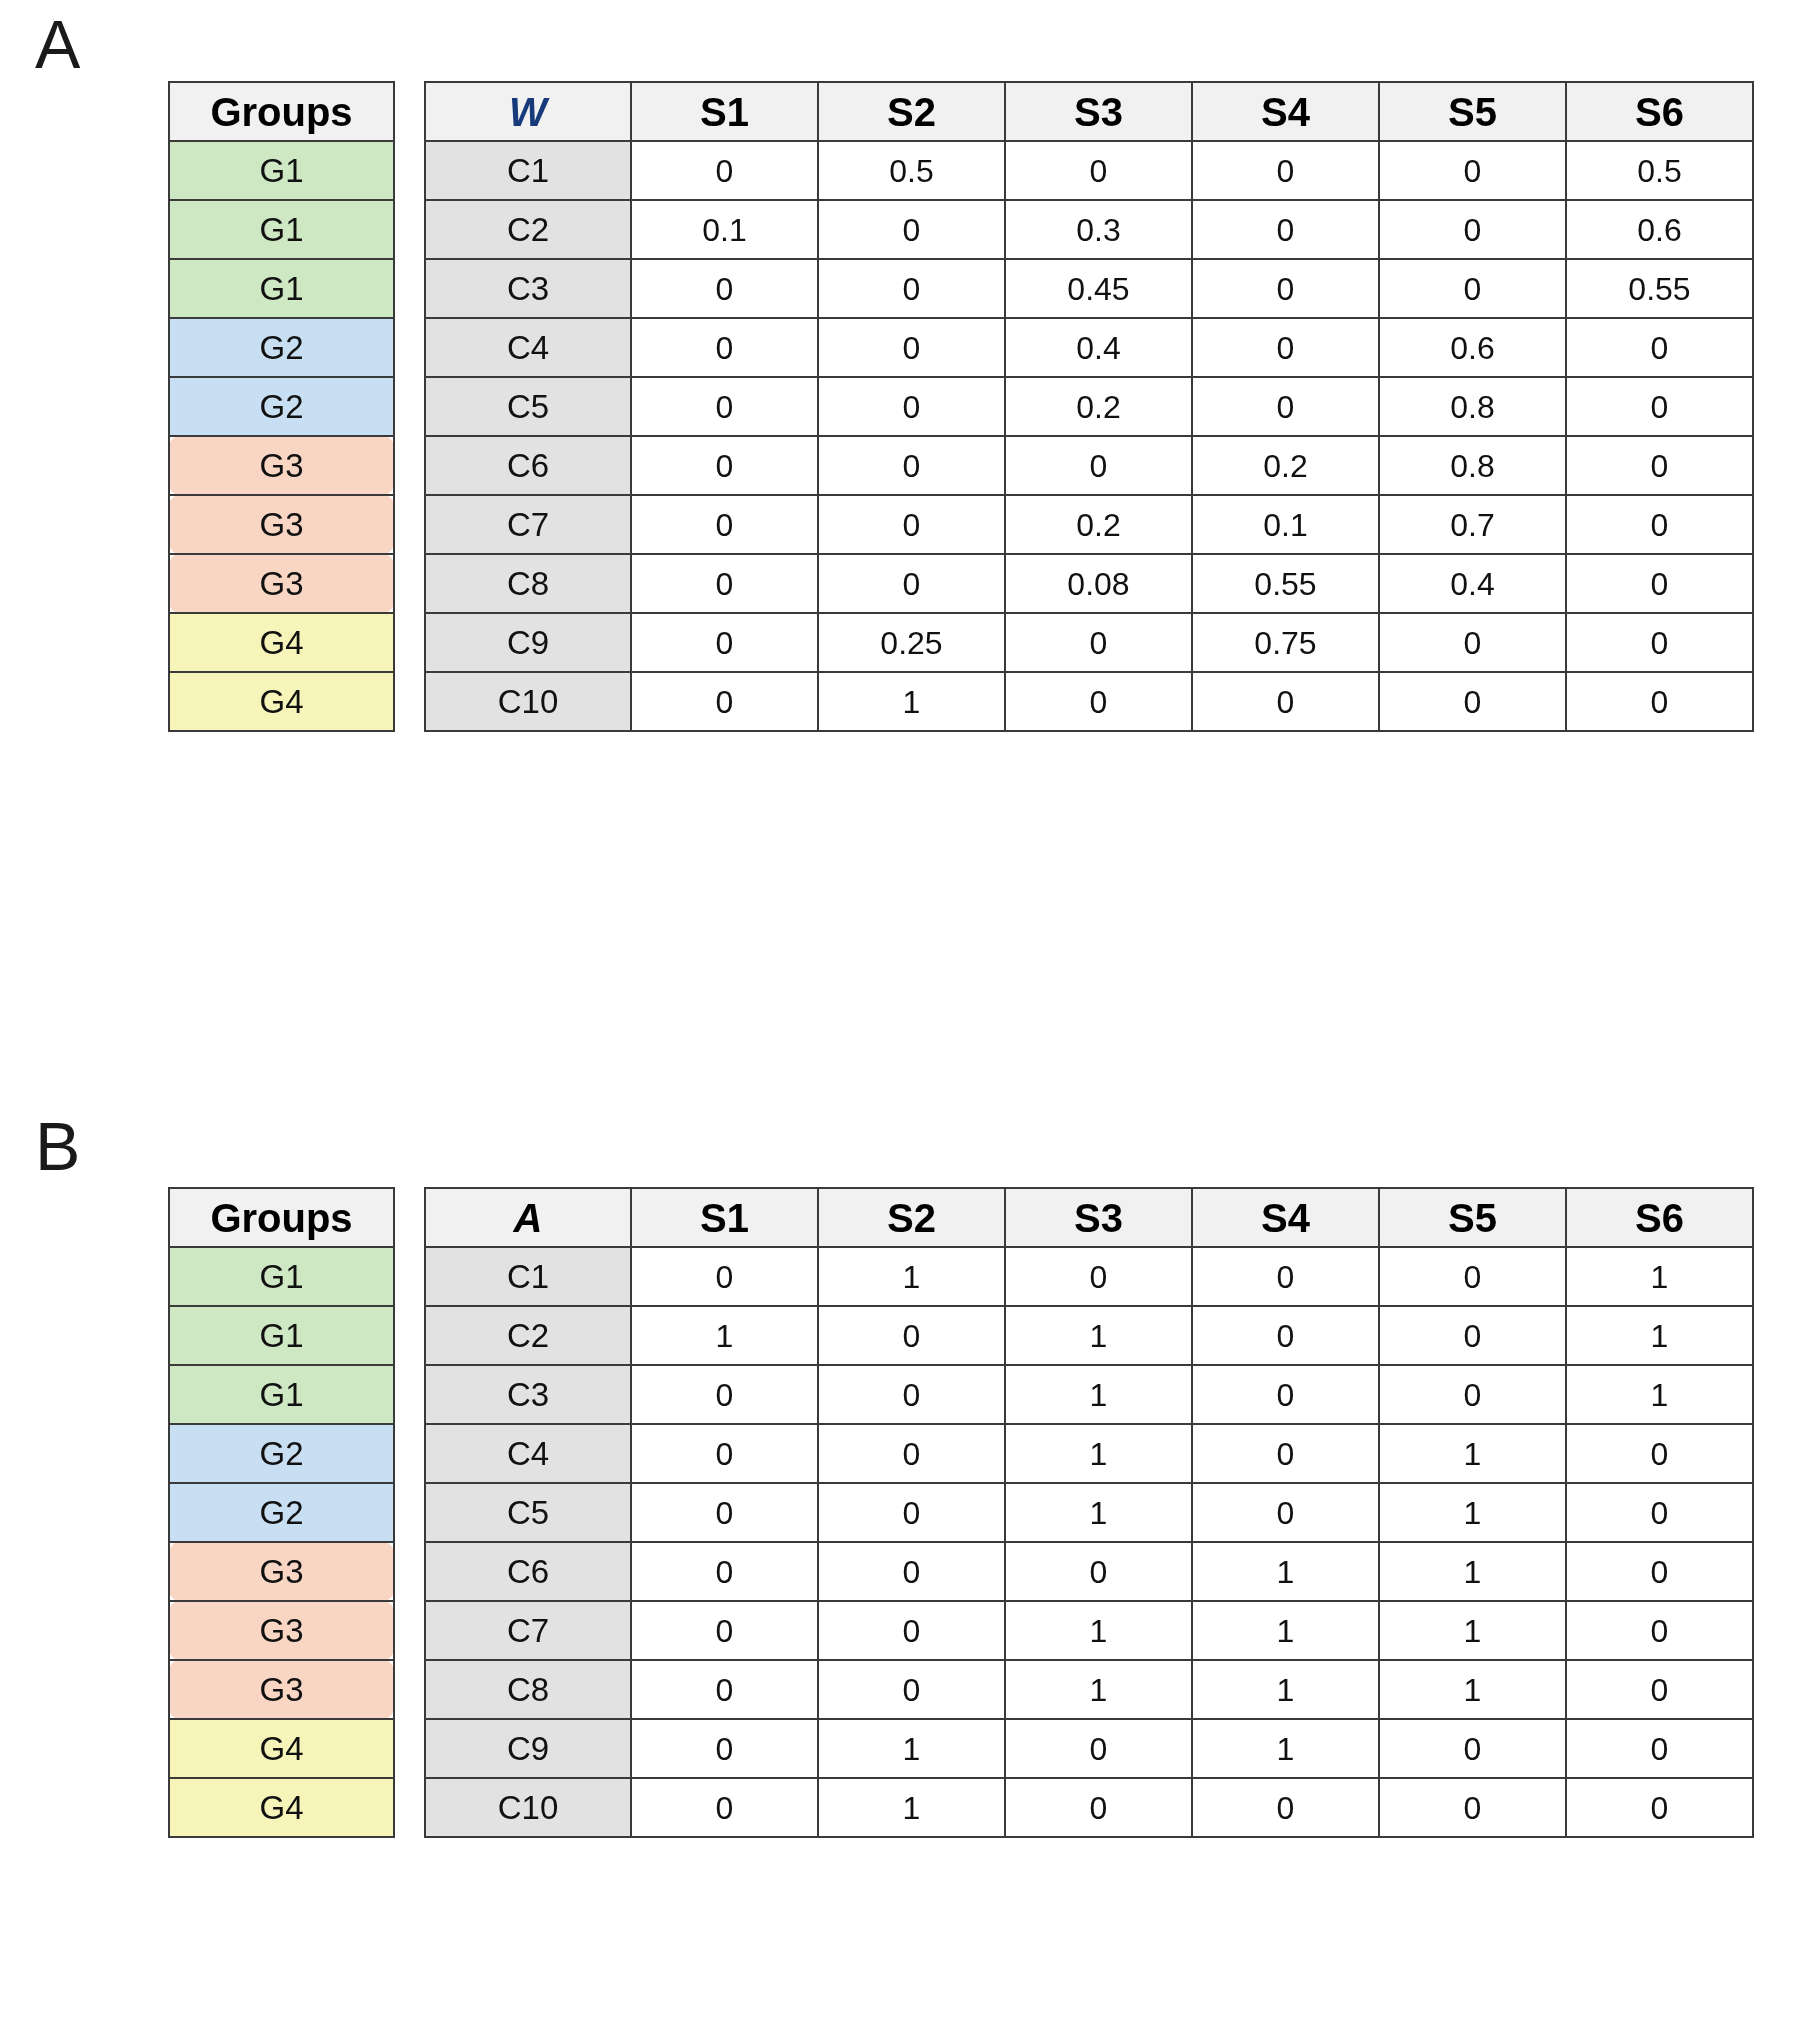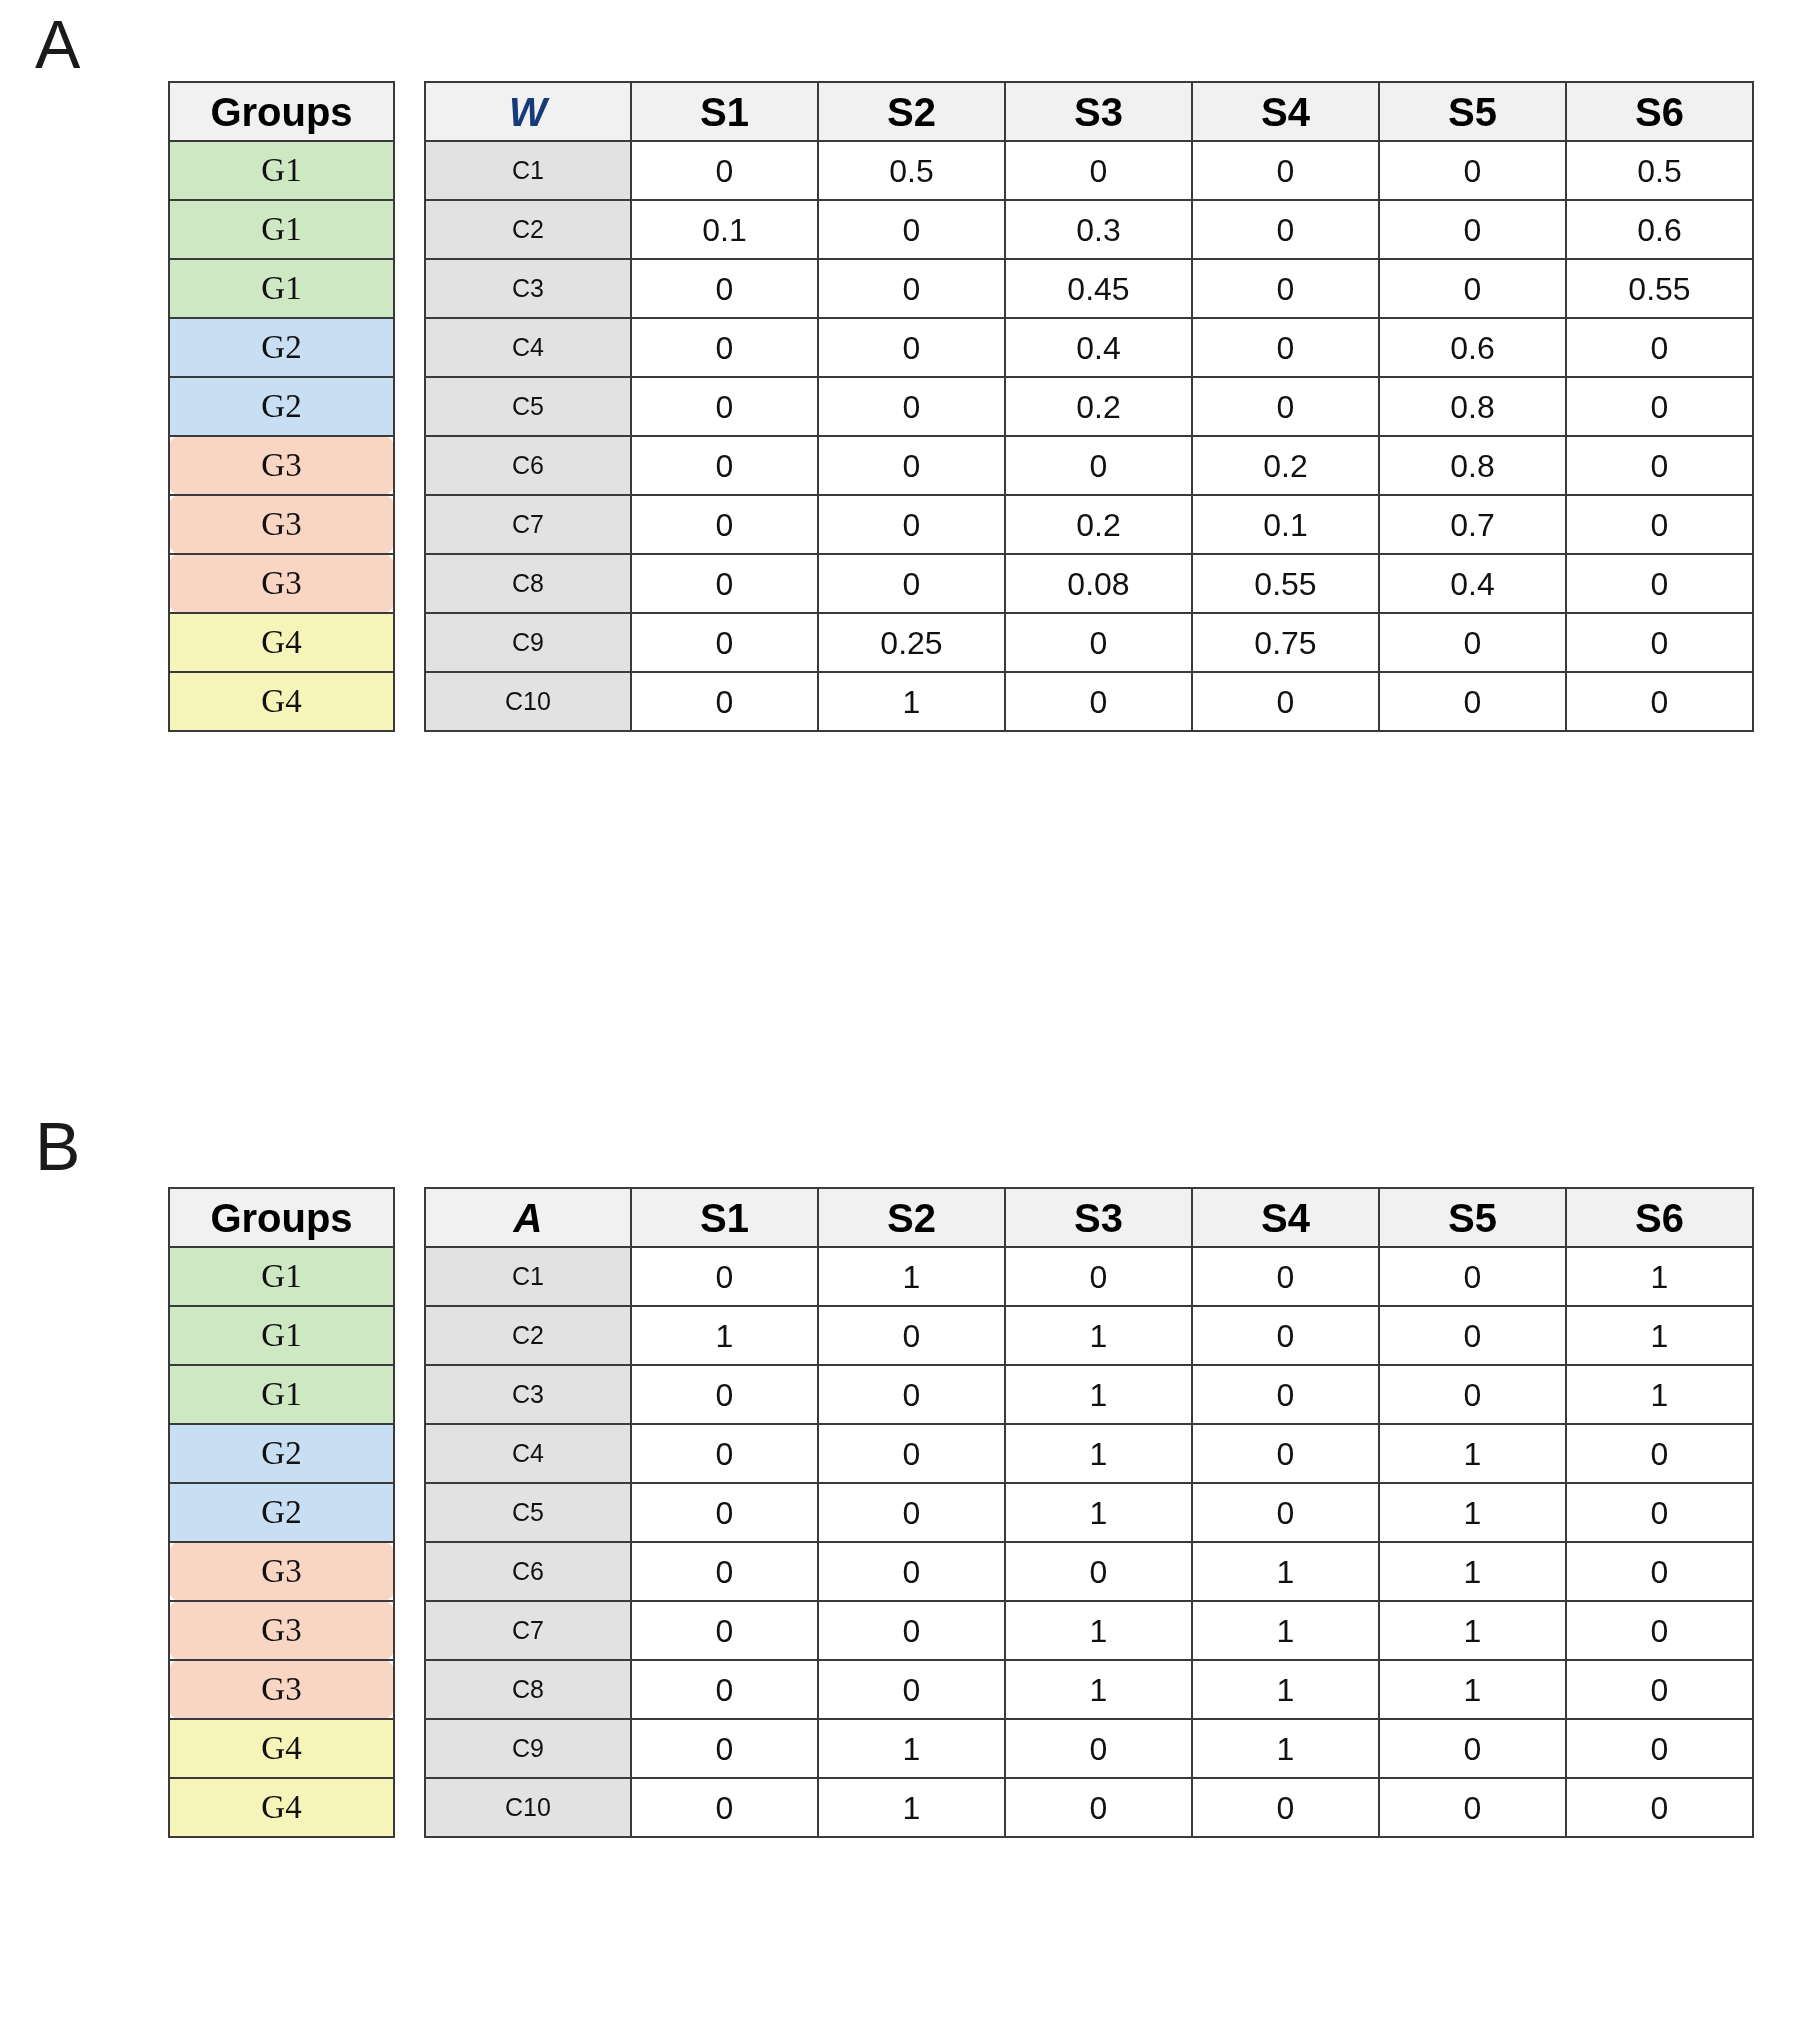--- a/index.html
+++ b/index.html
@@ -88,31 +88,30 @@
     font-weight: bold;
     font-size: 38px;
   }
   th.corner-head.accent { color: #173a7a; }
   th.corner-head.plain  { color: #000000; }
 
   
   td.row-label {
     background: #e2e2e2 !important;
     font-weight: bold;
-    font-size: 25px;
+    font-size: 33px;
     color: #000000;
     text-align: center;
   }
 
   
   .groups-table thead th { width: 225px; }
   .groups-table tbody td {
     font-size: 33px;
     color: #111111;
-    font-family: Liberation Serif, serif;
   }
 
   
   col.c-label { width: 206px; }
   col.c-s     { width: 187px; }
 
   
   .g-G1 { background: #cfe8c4 !important; }
   .g-G2 { background: #c8def2 !important; }
   .g-G3 { background: #f9d6c3 !important; border-radius: 11px; }

